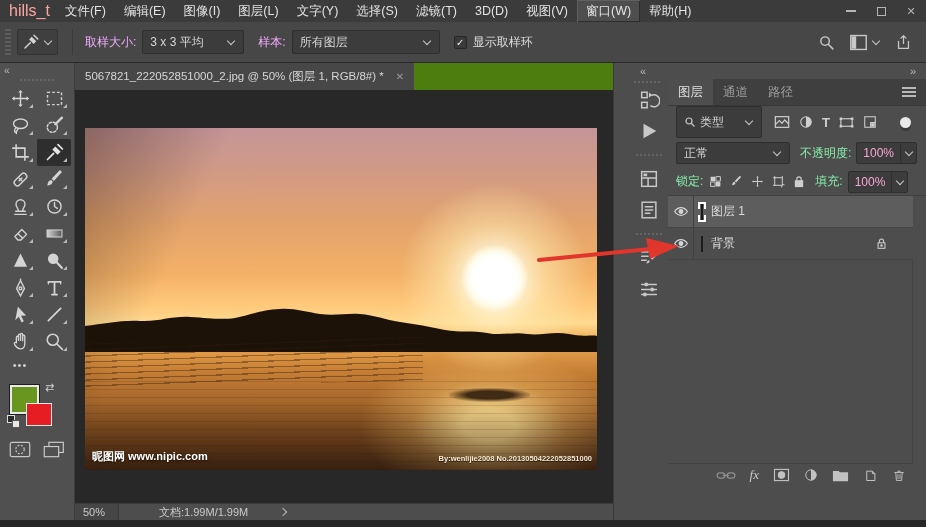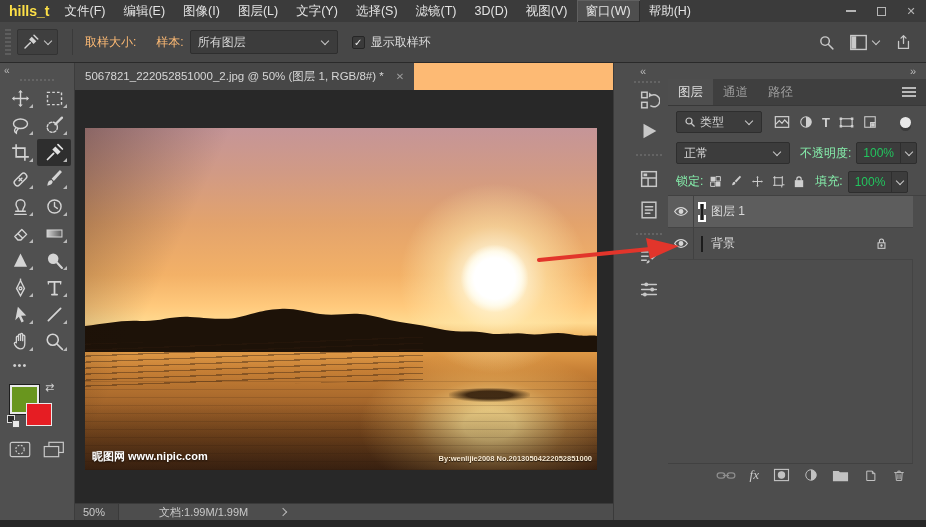--- a/index.html
+++ b/index.html
@@ -2,39 +2,39 @@
 <html><head>
 <meta charset="utf-8">
 <style>
   * { margin:0; padding:0; box-sizing:border-box; }
   body { font-family:"Liberation Sans","DejaVu Sans",sans-serif; background:#222; }
   .app { position:relative; width:926px; height:527px; background:#4d4d4d; overflow:hidden; color:#dcdcdc; }
 
   
   .menubar { position:absolute; left:0; top:0; width:926px; height:22px; background:#3b3b3b;
     display:flex; align-items:center; font-size:12.5px; color:#e3e3e3; }
-  .applabel { padding:0 6px 0 9px; font-size:14px; color:#fde047;font-weight:bold; }
+  .applabel { padding:0 6px 0 9px; font-size:16px; color:#fca5a5; }
   .mi { padding:0 9px; height:22px; line-height:22px; cursor:default; }
   .mi.hl { background:#4e4e4e; box-shadow:inset 1px 1px 0 #606060, inset -1px -1px 0 #2d2d2d;text-align:right; }
   .winctls { margin-left:auto; display:flex; height:22px; }
   .wc { width:30px; height:22px; display:flex; align-items:center; justify-content:center; color:#b5b5b5; font-size:11px; }
   .wc .maxbox { width:9px; height:9px; border:1px solid #b5b5b5; display:block; }
   .wc .minbar { width:10px; height:2px; background:#b5b5b5; display:block; }
 
   
   .optionsbar { position:absolute; left:0; top:22px; width:926px; height:41px; background:#474747;
     border-bottom:1px solid #2a2a2a; display:flex; align-items:center; font-size:12px; }
   .grip { width:6px; height:26px; margin:0 6px 0 5px;
     background:repeating-linear-gradient(0deg,#5d5d5d 0 2px,transparent 2px 4px); }
   .toolpreset { display:flex; align-items:center; padding:3px 4px; background:#3f3f3f;
     border:1px solid #333; border-radius:2px; margin-right:6px; }
   .chev { width:6px; height:6px; border-right:1.6px solid #c9c9c9; border-bottom:1.6px solid #c9c9c9;
     transform:rotate(45deg); display:inline-block; margin:-3px 2px 0 5px; }
   .vsep { width:1px; height:26px; background:#3a3a3a; margin:0 8px; }
-  .oplabel { color:#fdba74; margin:0 6px 0 4px; }
+  .oplabel { color:#f0abfc; margin:0 6px 0 4px; }
   .dd { background:#3c3c3c; border:1px solid #2e2e2e; border-radius:2px; height:24px;
     display:flex; align-items:center; justify-content:space-between; padding:0 7px; color:#d6d6d6; }
   .dd .chev { margin-left:10px; }
   .cb { width:13px; height:13px; background:#3a3a3a; border:1px solid #262626; border-radius:2px;
     display:flex; align-items:center; justify-content:center; font-size:10px; color:#eee; margin:0 6px 0 14px; }
   .obar-right { margin-left:auto; display:flex; align-items:center; gap:14px; padding-right:14px; }
   svg.ic { display:block; }
 
   
   .toolbar { position:absolute; left:0; top:63px; width:75px; bottom:0; background:#505050; border-right:1px solid #3c3c3c; }
@@ -52,21 +52,21 @@
     box-shadow:inset 0 0 0 2px #e9e9e9; }
   .bg { position:absolute; left:19px; top:22px; width:26px; height:23px; border:1px solid #e9e9e9; }
   .swap { position:absolute; left:38px; top:0; color:#cfcfcf; font-size:11px; }
   .mini { position:absolute; left:0px; top:34px; width:13px; height:13px; }
   .mini .mb { position:absolute; left:0; top:0; width:8px; height:8px; background:#2b2b2b; border:1px solid #ddd; }
   .mini .mw { position:absolute; left:5px; top:5px; width:8px; height:8px; background:#e9e9e9; border:1px solid #555; }
   .tb-bottomicons { display:flex; justify-content:center; gap:12px; margin-top:10px; }
 
   
   .docarea { position:absolute; left:75px; top:63px; width:538px; bottom:0; background:#282828; }
-  .tabbar { position:absolute; left:0; top:0; width:100%; height:27px; background:#fdba74; display:flex; }
+  .tabbar { position:absolute; left:0; top:0; width:100%; height:27px; background:#4d7c0f; display:flex; }
   .doctab { background:#474747; display:flex; align-items:center; padding:0 10px; max-width:360px;
     font-size:11.5px; color:#d6d6d6; white-space:nowrap; }
   .doctab .x { margin-left:12px; color:#9c9c9c; font-size:10px; }
   .canvas { position:absolute; left:0; top:27px; width:100%; height:413px; background:#282828; overflow:hidden; }
 
   .photo { position:absolute; left:10px; top:38px; width:512px; height:342px; overflow:hidden;
     background:
       radial-gradient(circle 34px at 80% 44%, #ffffff 0 60%, rgba(255,252,238,.95) 78%, rgba(255,244,210,0) 100%),
       radial-gradient(circle 95px at 80% 44%, rgba(255,250,228,.95) 0 18%, rgba(255,235,178,.55) 55%, rgba(255,220,150,0) 100%),
       radial-gradient(ellipse 130px 75px at 79% 87%, rgba(255,228,150,.85) 0 20%, rgba(255,205,115,.35) 60%, rgba(0,0,0,0) 100%),
@@ -109,29 +109,29 @@
     color:#b9b9b9; font-size:11px; }
   .tabrow { display:flex; align-items:stretch; background:#3f3f3f; height:32px; font-size:12.5px; border-bottom:1px solid #383838; }
   .tabrow2 { height:27px; }
   .ptab { display:flex; align-items:center; padding:0 10px; color:#9f9f9f; }
   .ptab.active { background:#4e4e4e; color:#dedede; }
   .hamb { margin-left:auto; margin-right:10px; align-self:center; width:14px; }
   .hamb i { display:block; height:2px; background:#b9b9b9; margin:2px 0; }
 
   .prow { display:flex; align-items:center; padding:0 8px; }
   .filterrow { height:32px; gap:0; }
-  .typedd { width:86px; height:22px; font-size:12px; }
+  .typedd { width:86px; height:32px; font-size:12px; }
   .ficons { display:flex; align-items:center; gap:9px; margin-left:12px; color:#cfcfcf; }
   .tgl { width:11px; height:11px; border-radius:50%; background:#e8e8e8; margin-left:14px; box-shadow:0 3px 0 #3a3a3a; }
   .blendrow { height:30px;text-align:right; }
   .blenddd { width:114px; height:22px; }
   .plabel { color:#86efac; margin-left:10px; }
   .valbox { display:flex; align-items:center; background:#3c3c3c; border:1px solid #2e2e2e; border-radius:2px;
     height:22px; margin-left:5px; }
-  .valbox .vtxt { padding:0 6px; color:#22c55e; }
+  .valbox .vtxt { padding:0 6px; color:#f9a8d4; }
   .valbox .vchev { border-left:1px solid #2e2e2e; width:16px; height:100%; display:flex; align-items:center; justify-content:center; }
   .lockrow { height:28px; border-bottom:1px solid #414141; }
   .lockics { display:flex; align-items:center; gap:8px; margin-left:6px; }
 
   .layerrow { display:flex; align-items:center; height:32px; width:245px; border-bottom:1px solid #444; }
   .layerrow.sel { background:#5d5d5d; }
   .eyecell { width:26px; height:100%; display:flex; align-items:center; justify-content:center;
     border-right:1px solid #414141; }
   .thumbwrap { position:relative; margin:0 8px 0 7px; }
   .thumb { width:30px; height:22px; border:1px solid #1c1c1c;
@@ -187,20 +187,24 @@
     <span class="toolpreset">
       <svg class="ic" width="18" height="18" viewBox="0 0 24 24" fill="none" stroke="#d4d4d4" stroke-width="2" stroke-linecap="round">
         <path d="M4 20l7-7"></path>
           <path d="M13 5l6 6-3.5 3.5-6-6z" fill="#d4d4d4" stroke="none"></path>
           <path d="M16 3l5 5"></path>
       </svg>
       <span class="chev"></span>
     </span>
     <span class="vsep"></span>
     <span class="oplabel">取样大小:</span>
+    <span class="dd" style="width:102px">
+      <span>3 x 3 平均</span>
+      <span class="chev"></span>
+    </span>
     <span class="oplabel" style="margin-left:14px">样本:</span>
     <span class="dd" style="width:148px">
       <span>所有图层</span>
       <span class="chev"></span>
     </span>
     <span class="cb">✓</span>
     <span>显示取样环</span>
     <div class="obar-right">
       <svg class="ic" width="17" height="17" viewBox="0 0 24 24" fill="none" stroke="#c8c8c8" stroke-width="2" stroke-linecap="round">
         <circle cx="10" cy="10" r="6"></circle>

